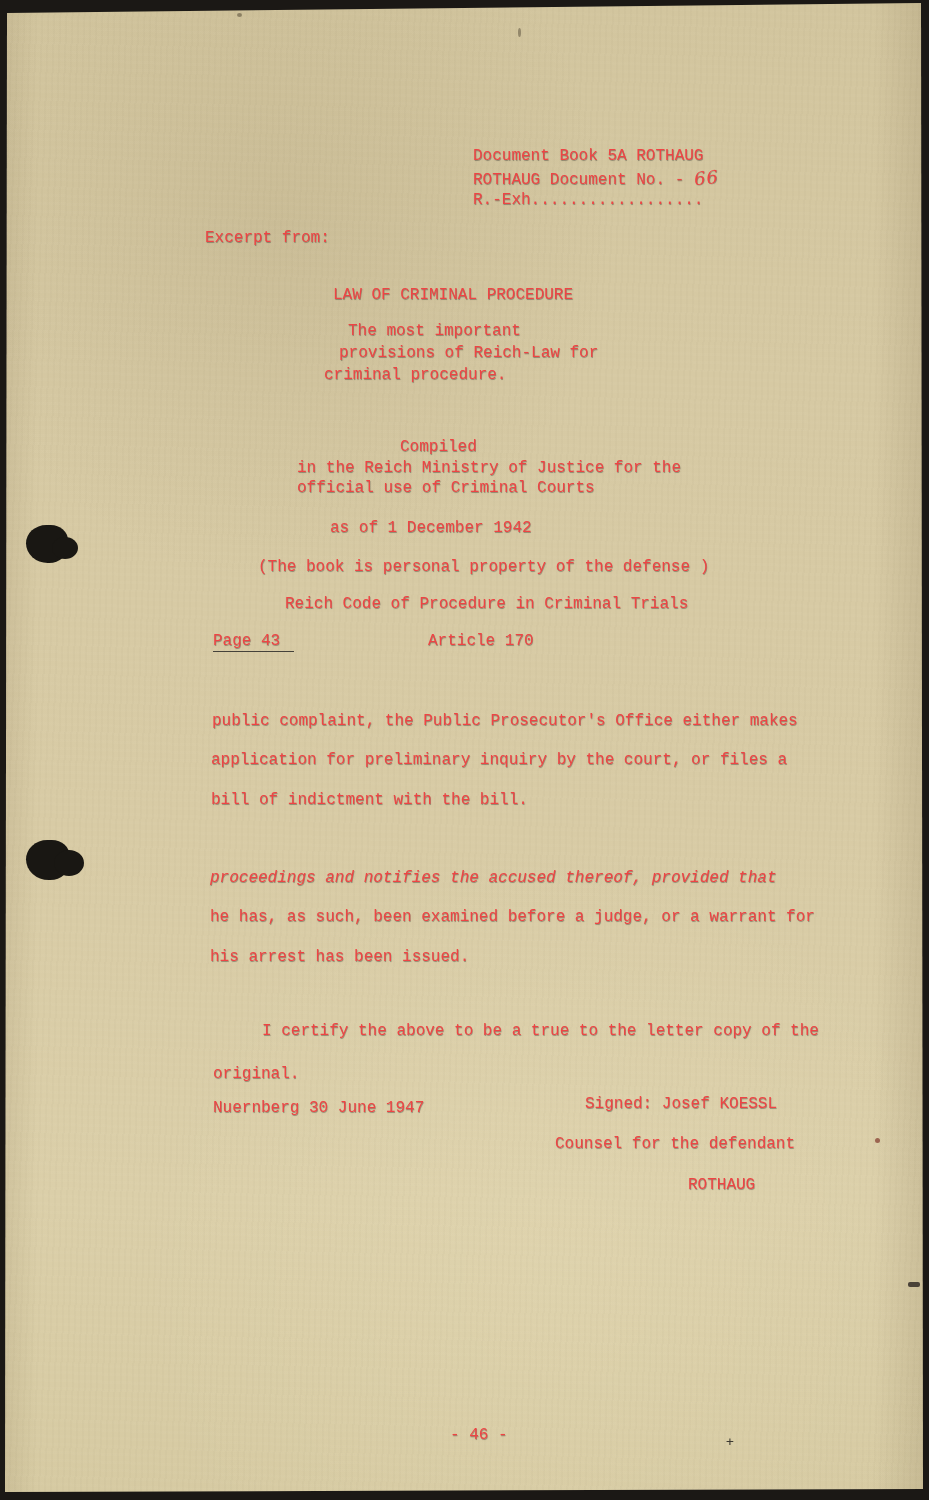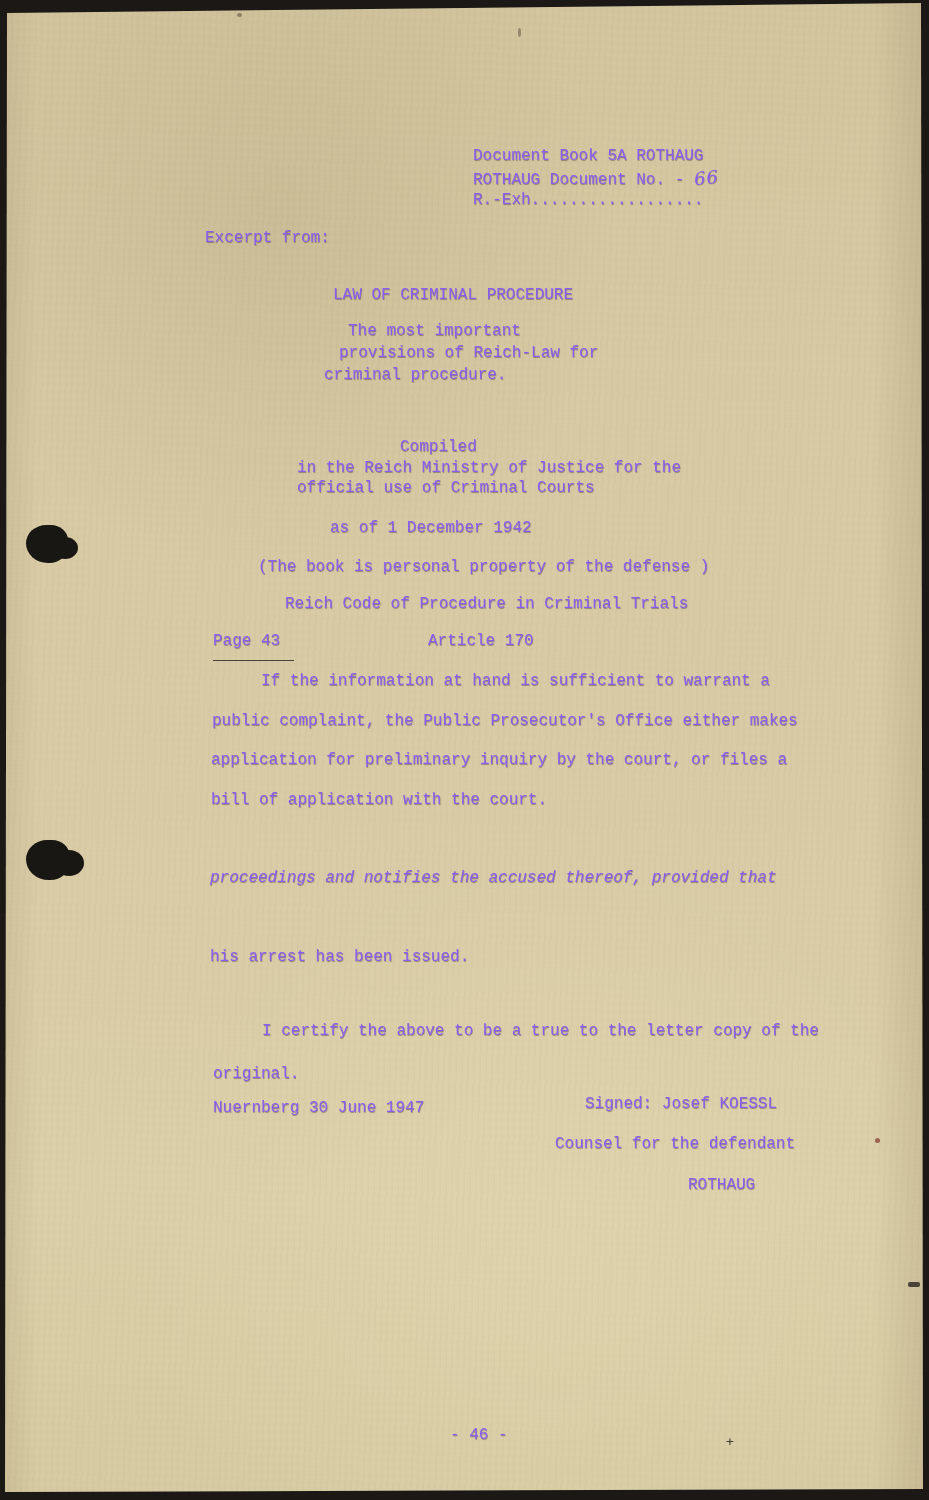--- a/index.html
+++ b/index.html
@@ -24,24 +24,24 @@
     content:"";position:absolute;inset:0;pointer-events:none;
     background:
       repeating-linear-gradient(92deg, rgba(60,50,30,0.018) 0 2px, transparent 2px 6px),
       repeating-linear-gradient(2deg, rgba(255,250,230,0.02) 0 3px, transparent 3px 8px);
   }
   .line{
     position:absolute;
     white-space:pre;
     font-size:16px;
     line-height:22px;
-    color:#8b5cf6;
+    color:#ef4444;
     text-shadow:0.5px 0.5px 0.7px rgba(62,58,48,0.45);
   }
-  .u{border-bottom:1.5px solid #45423a;padding-bottom:10px;padding-right:14px;}
+  .u{border-bottom:1.5px solid #45423a;padding-bottom:1px;padding-right:14px;}
   .hand{font-family:"DejaVu Serif",serif;font-style:italic;display:inline-block;transform:rotate(-6deg);font-size:18px;}
   .hand-num{letter-spacing:1px;}
   
   .hole{position:absolute;background:#191713;border-radius:54% 46% 50% 58%;}
   .hole .bump{position:absolute;background:#191713;border-radius:50%;}
   
   .speck{position:absolute;border-radius:50%;}
   .mark-plus{position:absolute;color:#3d3a32;font-size:13px;font-family:"DejaVu Sans Mono",monospace;}
   .edge-dash{position:absolute;background:#4a4238;border-radius:2px;}
 </style>
@@ -79,26 +79,26 @@
   <div class="line" style="left:297px;top:457px;">in the Reich Ministry of Justice for the</div>
   <div class="line" style="left:297px;top:477px;">official use of Criminal Courts</div>
   <div class="line" style="left:330px;top:517px;">as of 1 December 1942</div>
 
   <div class="line" style="left:258px;top:556px;">(The book is personal property of the defense )</div>
   <div class="line" style="left:285px;top:593px;">Reich Code of Procedure in Criminal Trials</div>
 
   <div class="line" style="left:213px;top:630px;"><span class="u">Page 43</span></div>
   <div class="line" style="left:428px;top:630px;text-align:right;">Article 170</div>
 
-  <div class="line" style="left:261px;top:670px;">If the information at hand is sufficient to warrant a</div>
   <div class="line" style="left:212px;top:710px;">public complaint, the Public Prosecutor's Office either makes</div>
   <div class="line" style="left:211px;top:749px;">application for preliminary inquiry by the court, or files a</div>
-  <div class="line" style="left:211px;top:789px;">bill of application with the court.</div>
+  <div class="line" style="left:211px;top:789px;">bill of indictment with the bill.</div>
 
   <div class="line" style="left:210px;top:867px;font-style:italic;">proceedings and notifies the accused thereof, provided that</div>
+  <div class="line" style="left:210px;top:906px;">he has, as such, been examined before a judge, or a warrant for</div>
   <div class="line" style="left:210px;top:946px;">his arrest has been issued.</div>
 
   <div class="line" style="left:262px;top:1020px;">I certify the above to be a true to the letter copy of the</div>
   <div class="line" style="left:213px;top:1063px;">original.</div>
   <div class="line" style="left:213px;top:1097px;">Nuernberg 30 June 1947</div>
   <div class="line" style="left:585px;top:1093px;">Signed: Josef KOESSL</div>
   <div class="line" style="left:555px;top:1133px;">Counsel for the defendant</div>
   <div class="line" style="left:688px;top:1174px;">ROTHAUG</div>
 
   <div class="line" style="left:450px;top:1424px;">- 46 -</div>

